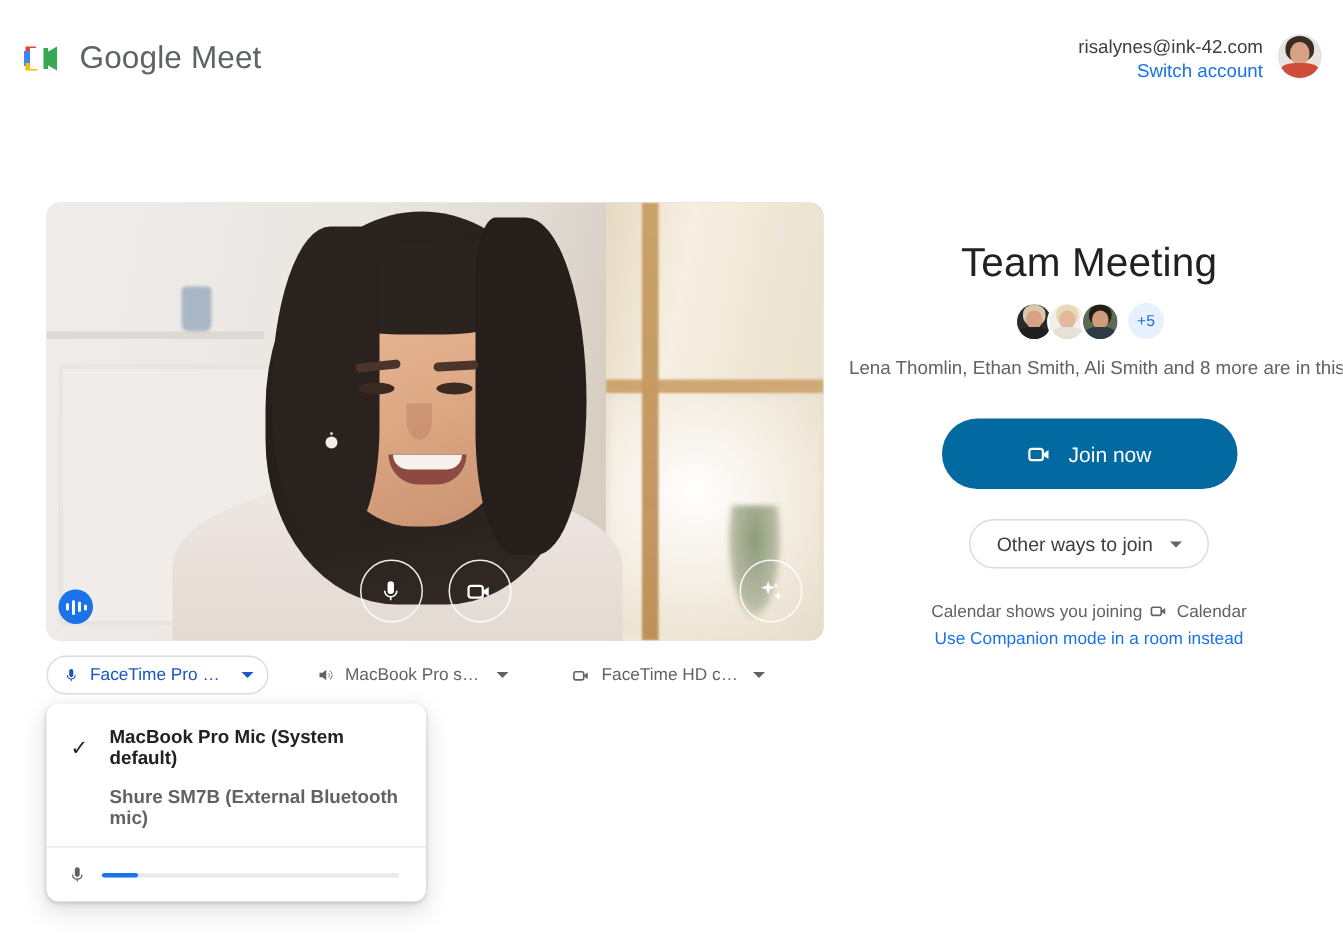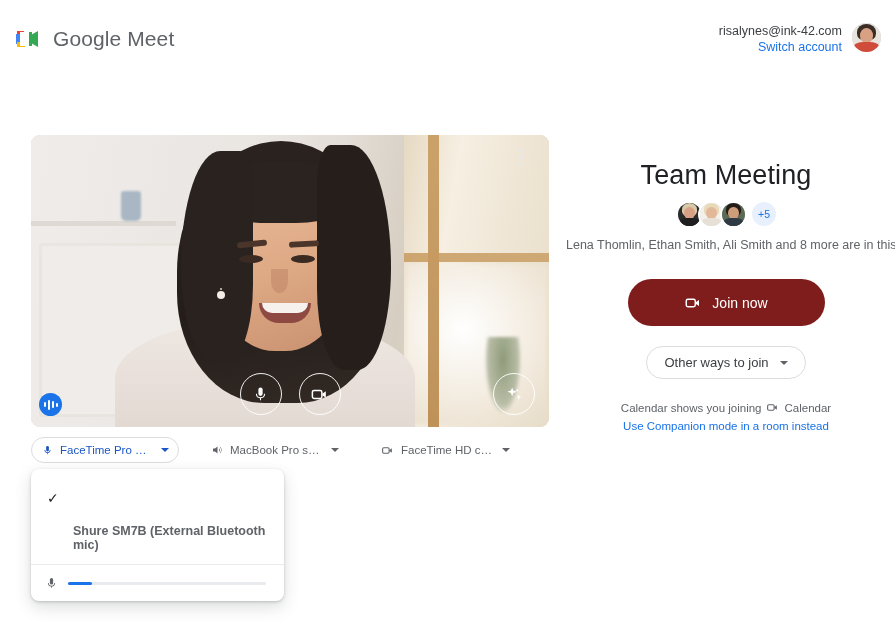--- a/index.html
+++ b/index.html
@@ -489,21 +489,21 @@
     margin-top: 12px;
     font-size: 12.5px;
     color: #5f6368;
     white-space: nowrap;
   }
   .join-btn {
     margin: 27px auto 0;
     width: 197px;
     height: 47px;
     border-radius: 24px;
-    background: #7f1d1d;
+    background: #0369a1;
     color: #fff;
     font-size: 14px;
     display: flex;
     align-items: center;
     justify-content: center;
     gap: 10px;
     cursor: pointer;
     border: none;
     font-family: inherit;
   }
@@ -668,20 +668,21 @@
     </svg>
     <span class="cap">FaceTime HD ca...</span>
     <span class="caret"></span>
   </div>
 </div>
 
 <div class="dropdown">
   <div class="dd-list">
     <div class="dd-item selected">
       <span class="dd-check">✓</span>
+      <span class="dd-label">MacBook Pro Mic (System default)</span>
     </div>
     <div class="dd-item">
       <span class="dd-check"></span>
       <span class="dd-label">Shure SM7B  (External Bluetooth mic)</span>
     </div>
   </div>
   <div class="dd-meter">
     <svg width="13" height="15" viewBox="0 0 24 24" fill="#5f6368">
       <path d="M12 14a3 3 0 0 0 3-3V5a3 3 0 0 0-6 0v6a3 3 0 0 0 3 3z"></path>
       <path d="M17 11a5 5 0 0 1-10 0H5.5a6.5 6.5 0 0 0 5.75 6.45V20h1.5v-2.55A6.5 6.5 0 0 0 18.5 11z"></path>

